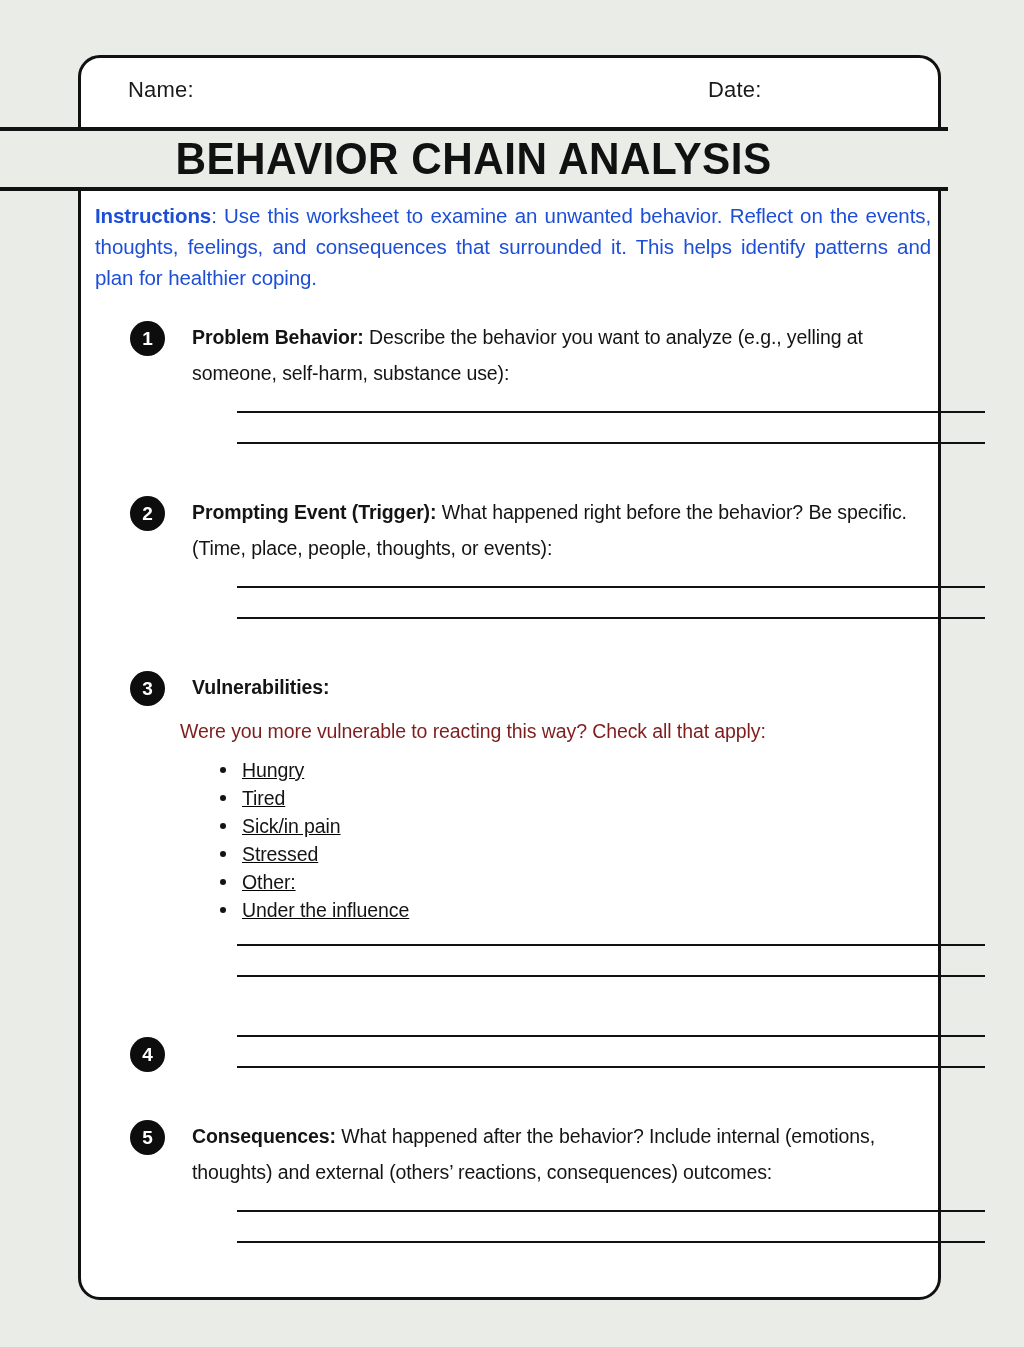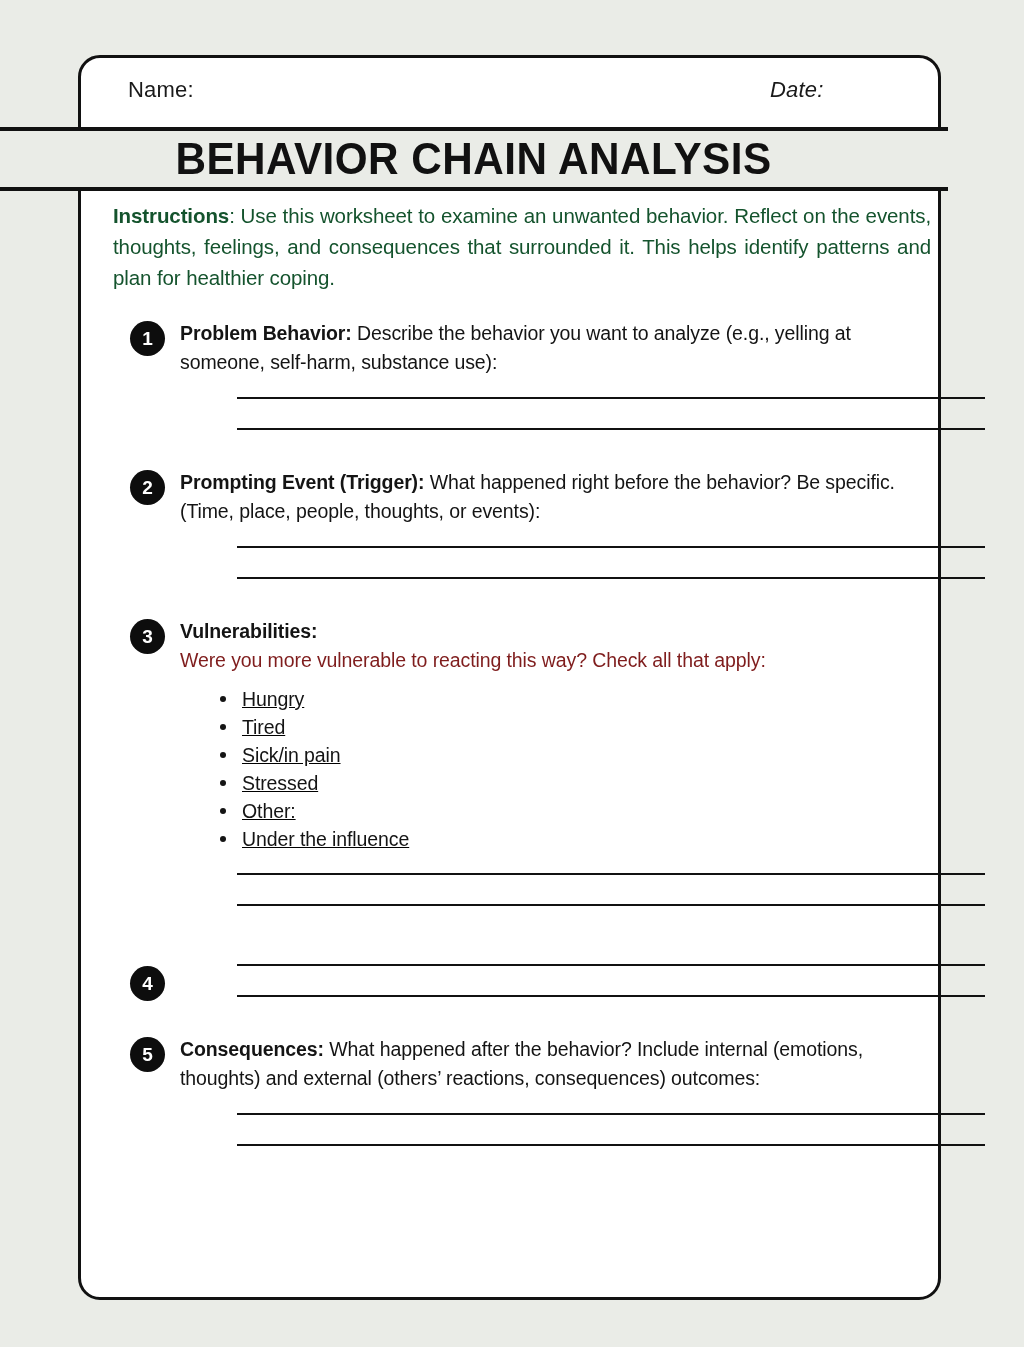--- a/index.html
+++ b/index.html
@@ -39,21 +39,21 @@
   }
   .nd-label {
     position: absolute;
     top: 22px;
     font-size: 22px;
     color: #1a1a1a;
     letter-spacing: 0.2px;
     font-family: "Liberation Sans", sans-serif;
   }
   .nd-name { left: 50px; }
-  .nd-date { left: 692px; font-style: italic; }
+  .nd-date { left: 630px; }
 
   
   .banner {
     position: absolute;
     left: 0;
     top: 127px;
     width: 948px;
     height: 64px;
     background: #eaece7;
     border-top: 4px solid #111111;
@@ -78,23 +78,23 @@
   .content {
     position: absolute;
     left: 95px;
     top: 200px;
     width: 836px;
   }
 
   .instructions {
     font-size: 20.5px;
     line-height: 31px;
-    color: #14532d;
+    color: #1d4ed8;
     text-align: justify;
-    margin: 0 0 26px 18px;
+    margin: 0 0 26px 0;
     letter-spacing: -0.1px;
   }
   .instructions b {
     font-weight: bold;
   }
 
   
   .section {
     position: relative;
     padding-left: 85px;
@@ -111,24 +111,24 @@
     color: #ffffff;
     font-size: 19px;
     font-weight: bold;
     display: flex;
     align-items: center;
     justify-content: center;
     font-family: "Liberation Sans", sans-serif;
   }
   .sec-text {
     font-size: 19.5px;
-    line-height: 29px;
+    line-height: 36px;
     color: #141414;
     letter-spacing: -0.1px;
-    margin: 0;
+    margin: 12px;
   }
   .sec-text b { font-weight: bold; }
 
   .sec-sub {
     font-size: 19.5px;
     line-height: 29px;
     color: #7f1d1d;
     letter-spacing: -0.1px;
     margin: 0;
   }

